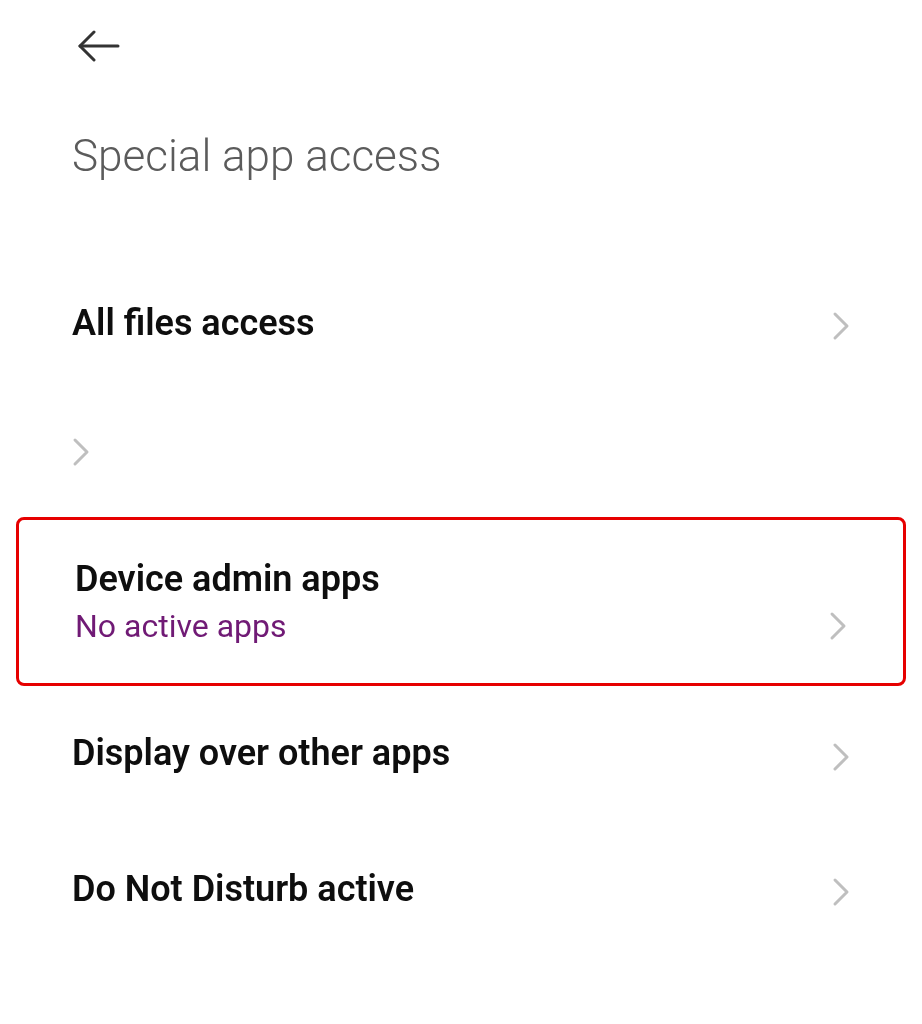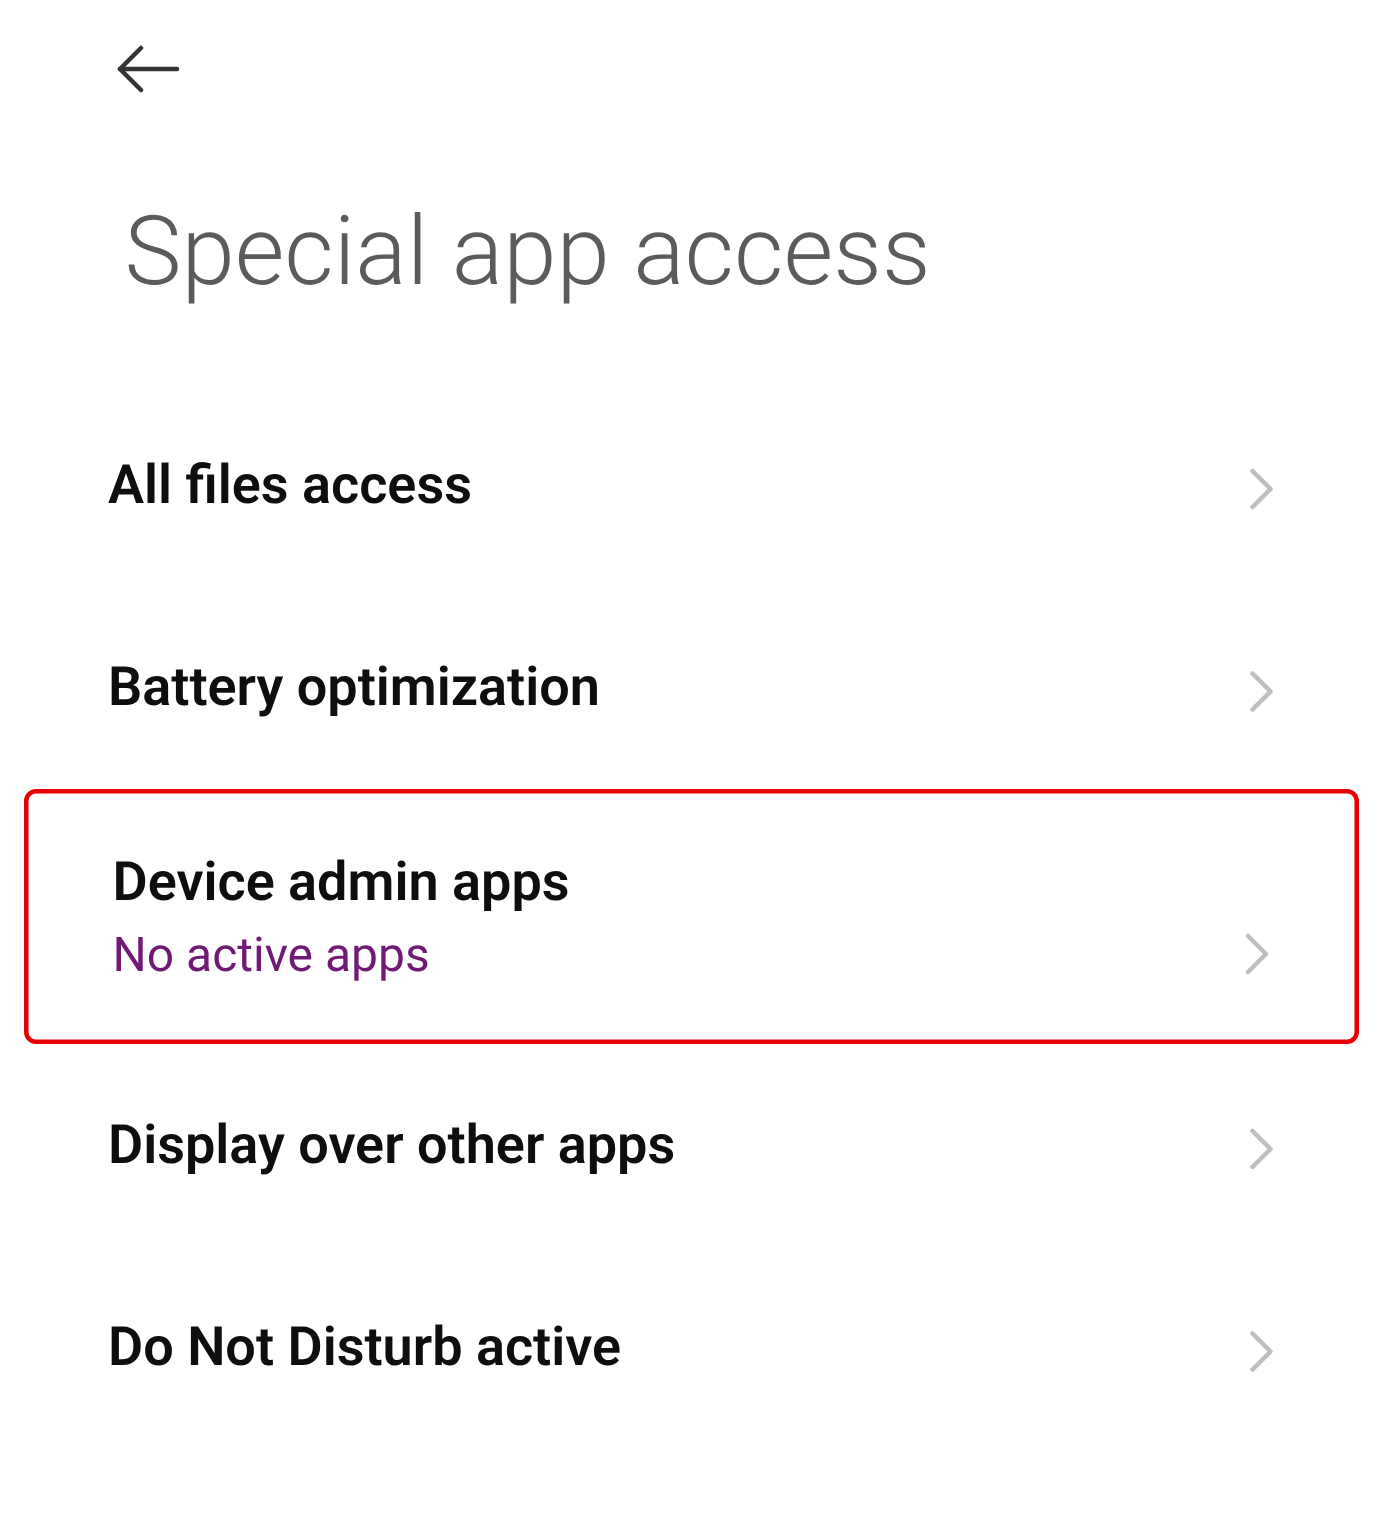--- a/index.html
+++ b/index.html
@@ -25,22 +25,22 @@
       justify-content: center;
       cursor: pointer;
     }
     .back-button svg {
       width: 44px;
       height: 32px;
     }
     .page-title {
       position: absolute;
       top: 130px;
-      left: 83px;
-      font-size: 64px;
+      left: 72px;
+      font-size: 44px;
       font-weight: 300;
       color: #5b5b5b;
       letter-spacing: 0px;
     }
     .list {
       position: absolute;
       top: 256px;
       left: 0;
       width: 100%;
     }
@@ -103,23 +103,20 @@
       <span class="list-item-title">All files access</span>
     </div>
     <span class="chevron">
       <svg viewBox="0 0 18 30" fill="none" stroke="#bfbfbf" stroke-width="3" stroke-linecap="round" stroke-linejoin="round">
         <polyline points="3,3 15,15 3,27"></polyline>
       </svg>
     </span>
   </div>
 
   <div class="list-item">
-    <div class="list-item-content">
-      <span class="list-item-title">Battery optimization</span>
-    </div>
     <span class="chevron">
       <svg viewBox="0 0 18 30" fill="none" stroke="#bfbfbf" stroke-width="3" stroke-linecap="round" stroke-linejoin="round">
         <polyline points="3,3 15,15 3,27"></polyline>
       </svg>
     </span>
   </div>
 
   <div class="list-item highlighted">
     <div class="list-item-content">
       <span class="list-item-title">Device admin apps</span>

